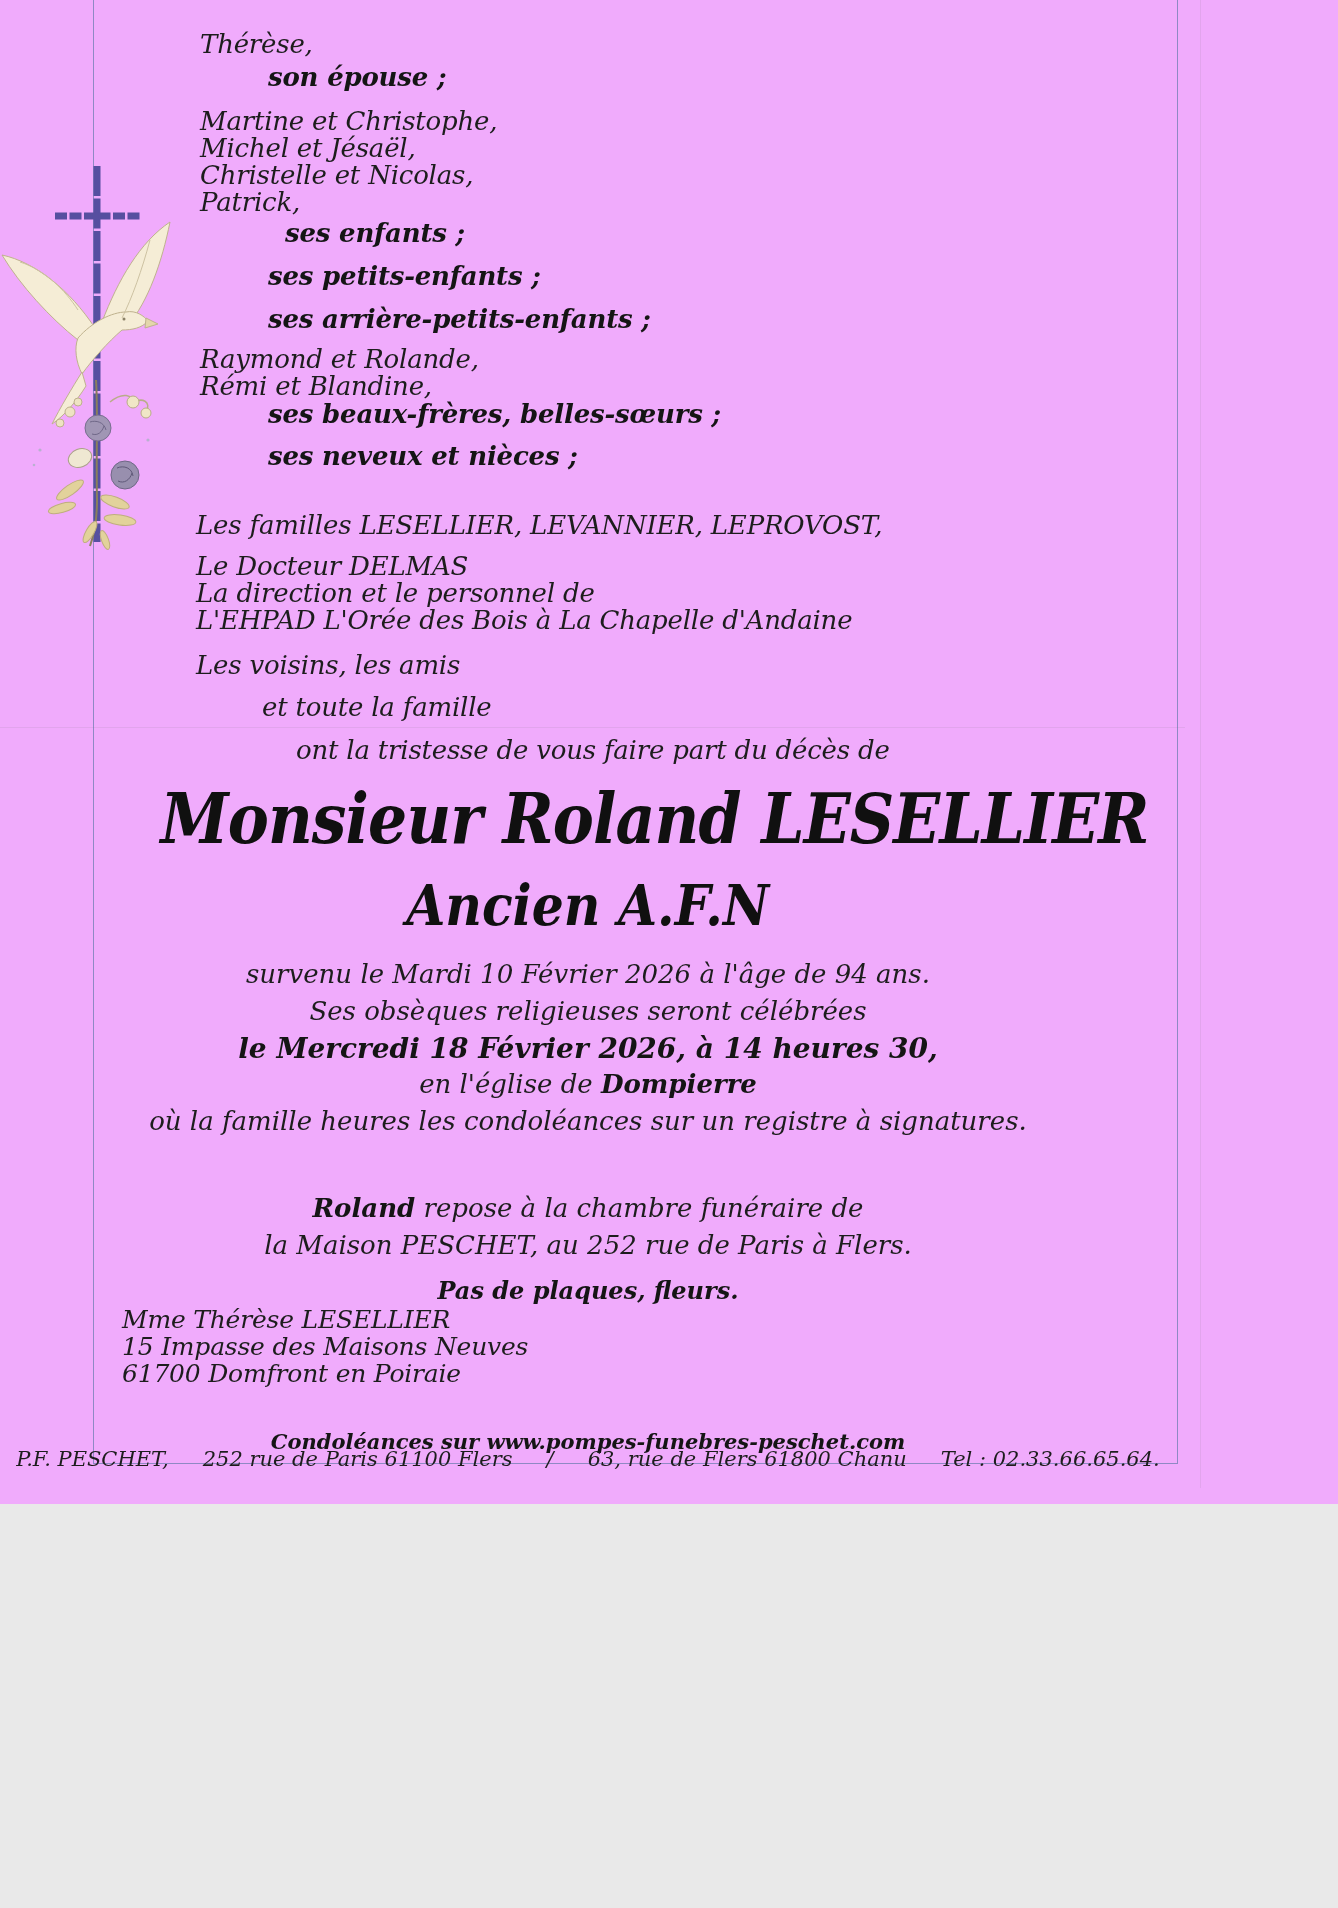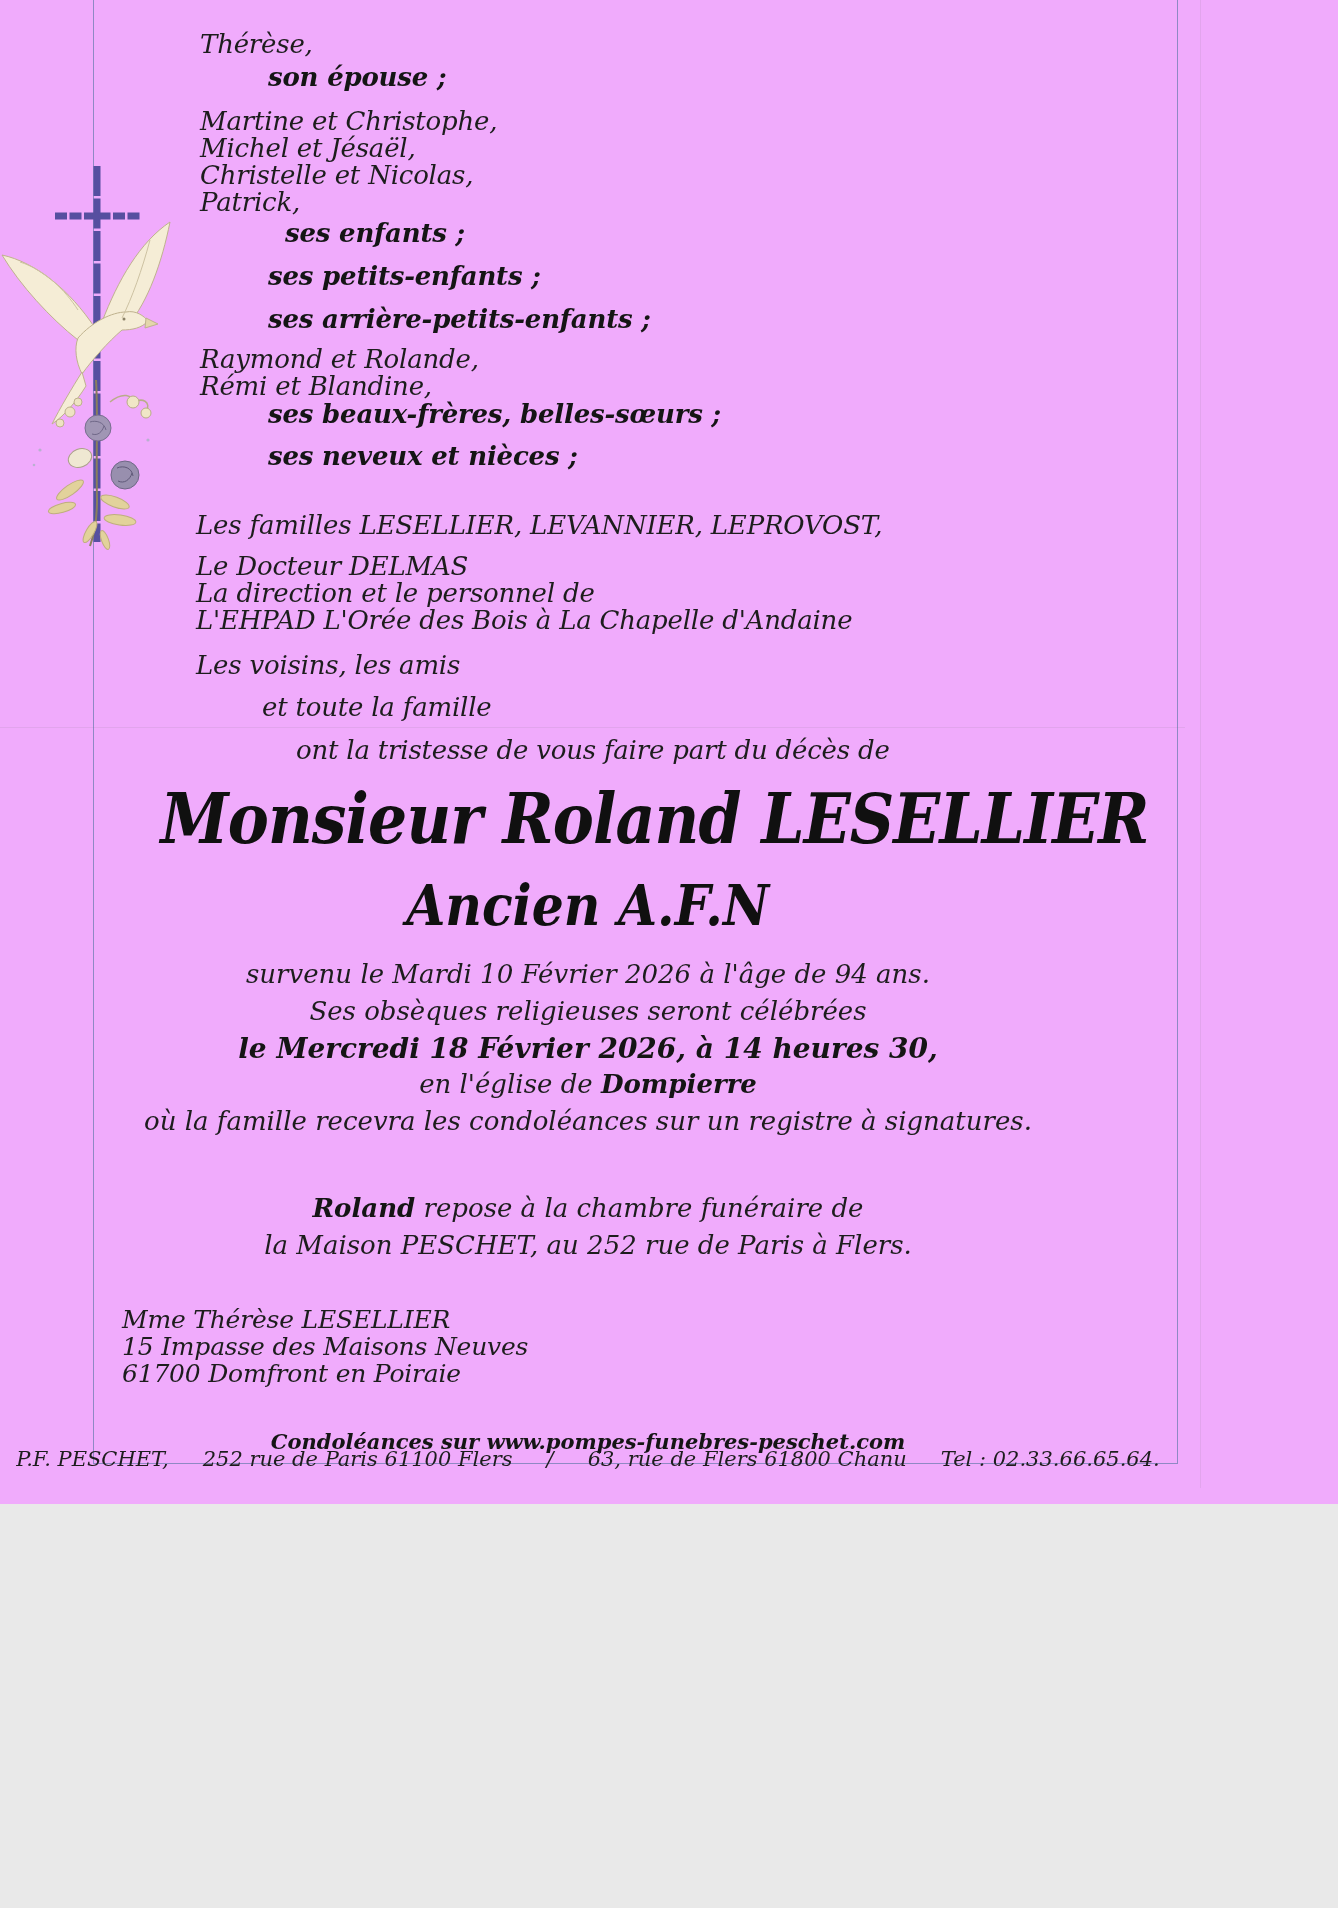--- a/index.html
+++ b/index.html
@@ -101,25 +101,26 @@
   <div class="ln" style="left:262px; top:693px;">et toute la famille</div>
   <div class="ln" style="left:296px; top:736px;">ont la tristesse de vous faire part du décès de</div>
 
   <div class="ctr deceased-name" style="top:780px;"><span class="squeeze">Monsieur Roland LESELLIER</span></div>
   <div class="ctr subtitle" style="top:874px;"><span class="squeeze">Ancien A.F.N</span></div>
   <div class="ctr sz27" style="top:960px;">survenu le Mardi 10 Février 2026 à l'âge de 94 ans.</div>
 
   <div class="ctr" style="top:997px;">Ses obsèques religieuses seront célébrées</div>
   <div class="ctr b sz28" style="top:1033px;">le Mercredi 18 Février 2026, à 14 heures 30,</div>
   <div class="ctr" style="top:1070px;"><span>en l'église de </span><span class="b">Dompierre</span></div>
-  <div class="ctr" style="top:1107px;">où la famille recevra les condoléances sur un registre à signatures.</div>
+  <div class="ctr" style="top:1107px;">où la famille heures les condoléances sur un registre à signatures.</div>
 
   <div class="ctr" style="top:1194px;"><span class="b">Roland</span><span> repose à la chambre funéraire de</span></div>
   <div class="ctr" style="top:1231px;">la Maison PESCHET, au 252 rue de Paris à Flers.</div>
 
+  <div class="ctr b sz24" style="top:1278px;">Pas de plaques, fleurs.</div>
 
   <div class="ln sz25" style="left:122px; top:1306px;">Mme Thérèse LESELLIER</div>
   <div class="ln sz25" style="left:122px; top:1333px;">15 Impasse des Maisons Neuves</div>
   <div class="ln sz25" style="left:122px; top:1360px;">61700 Domfront en Poiraie</div>
 
   <div class="ctr b sz21" style="top:1430px;">Condoléances sur www.pompes-funebres-peschet.com</div>
   <div class="ctr sz21 footer-row" style="top:1448px;">
     <span>P.F. PESCHET,</span>
     <span>252 rue de Paris 61100 Flers</span>
     <span>/</span>

